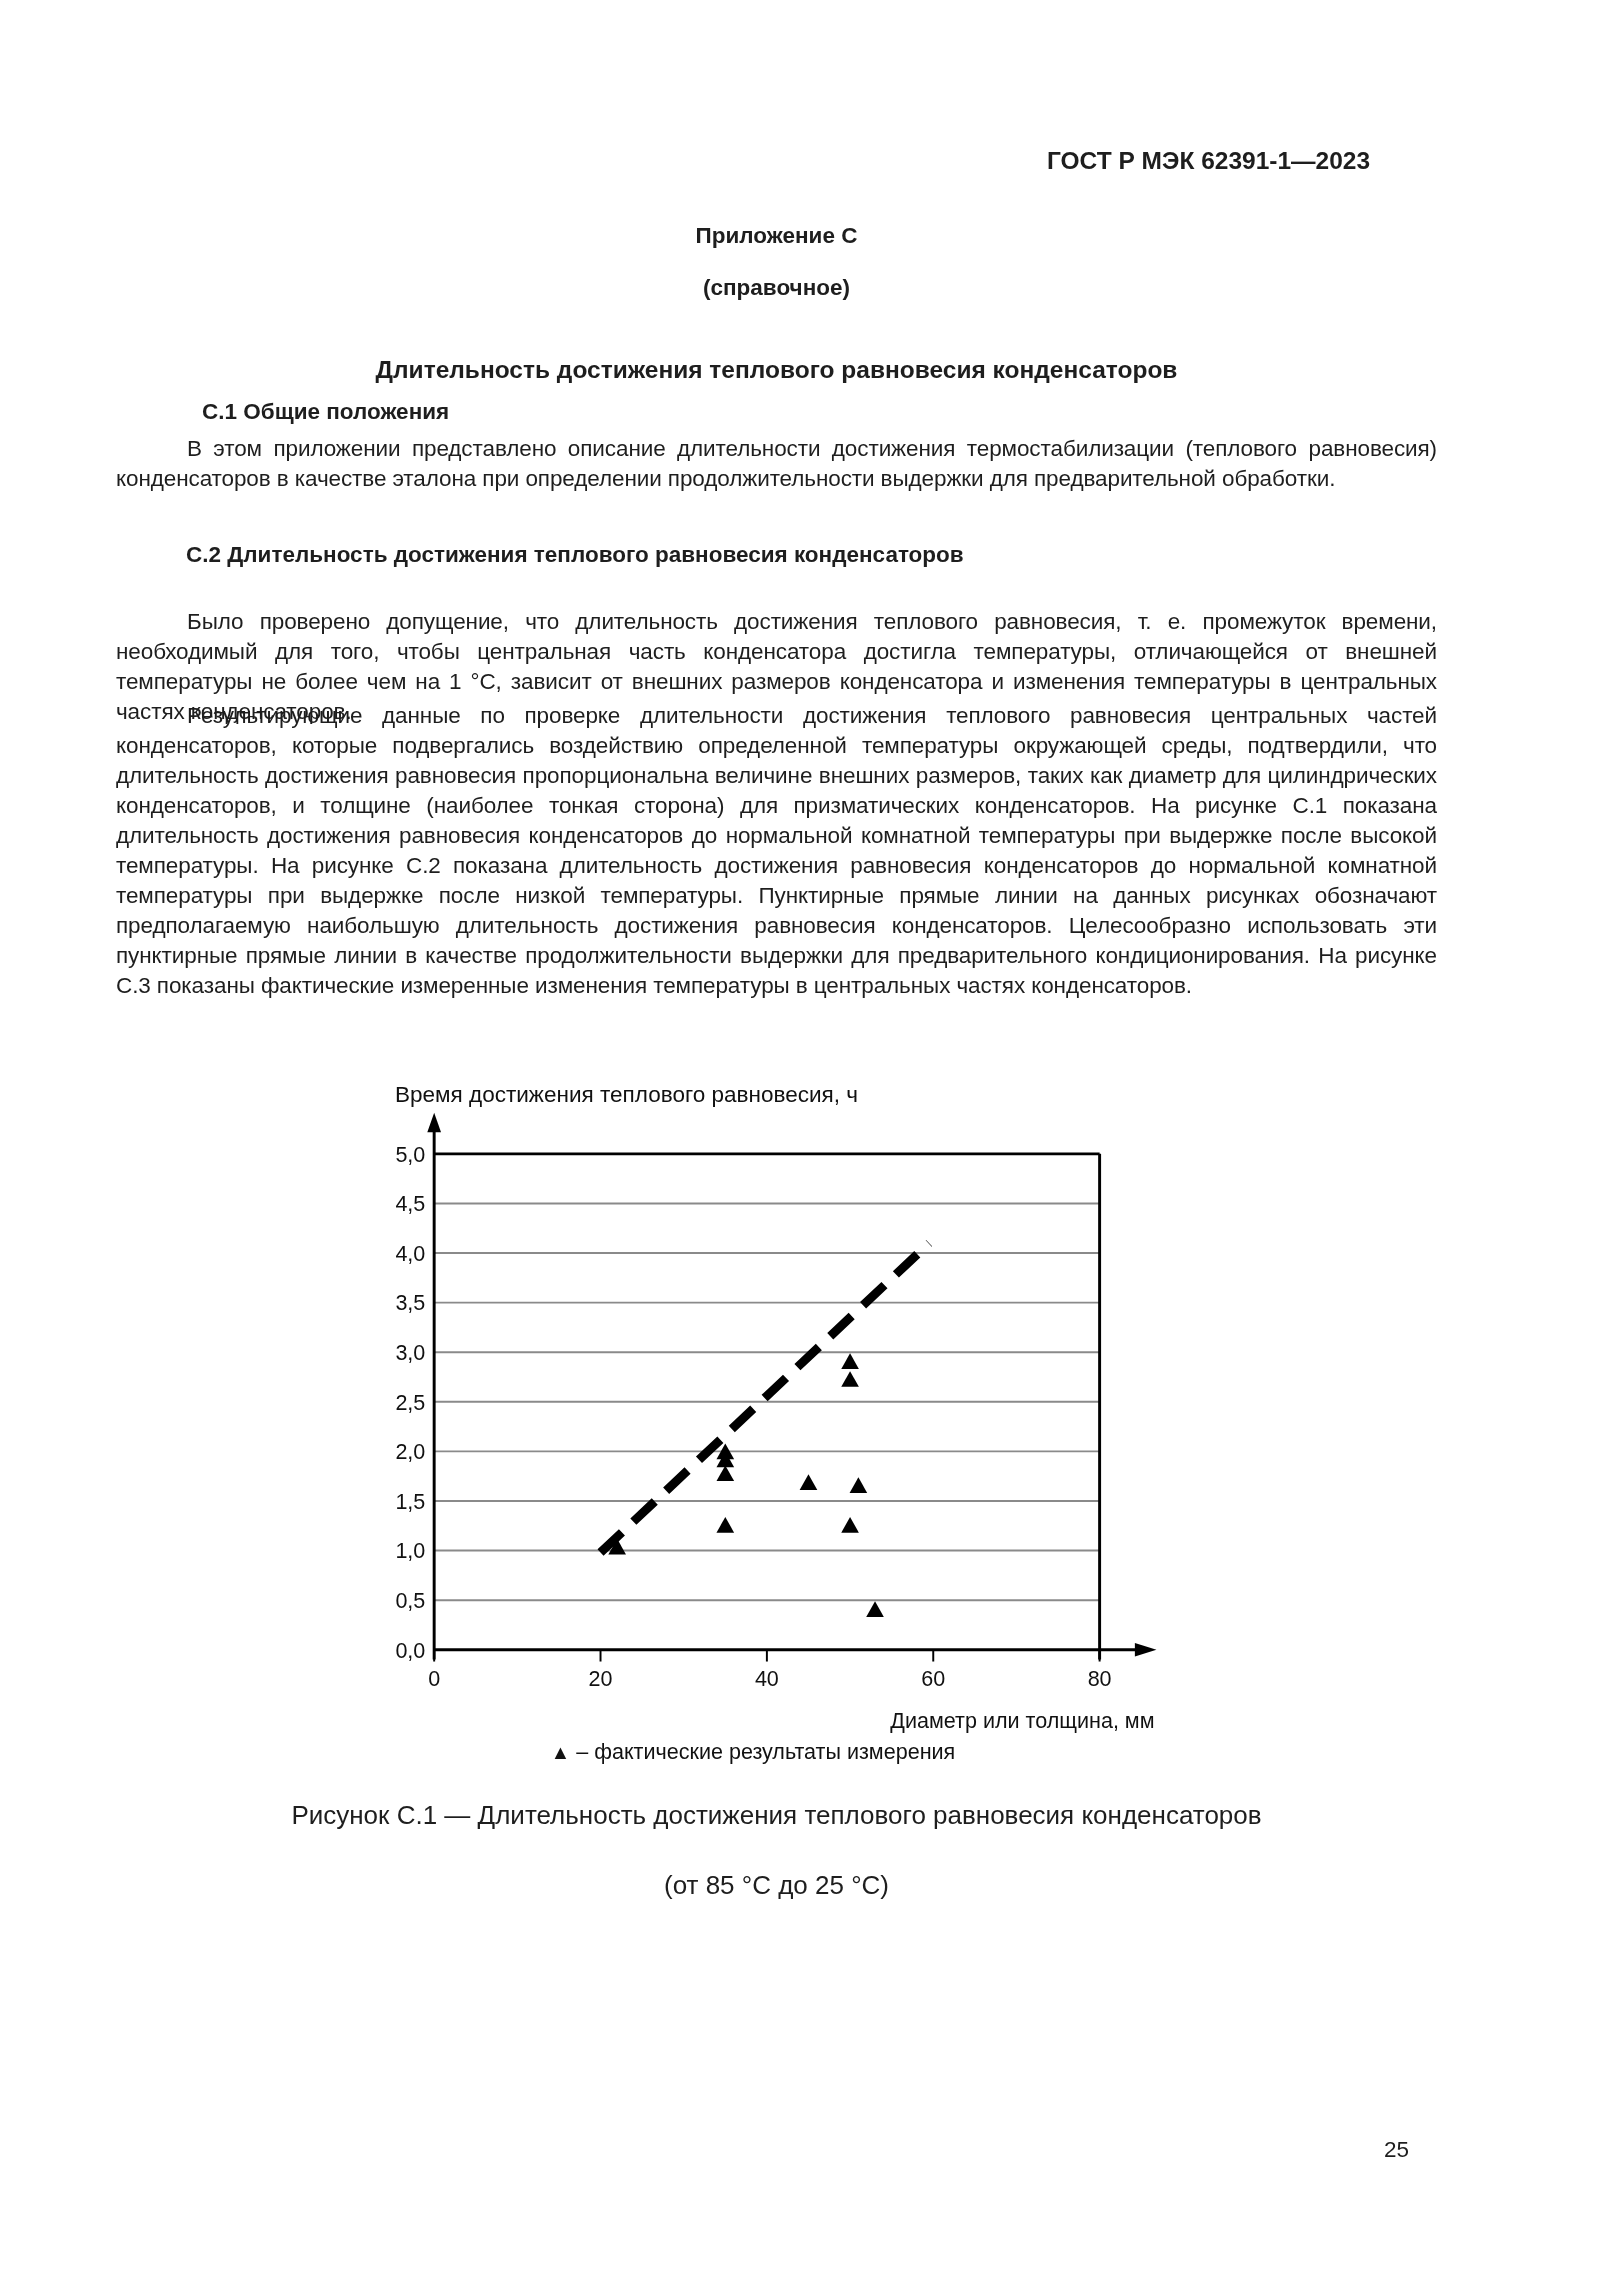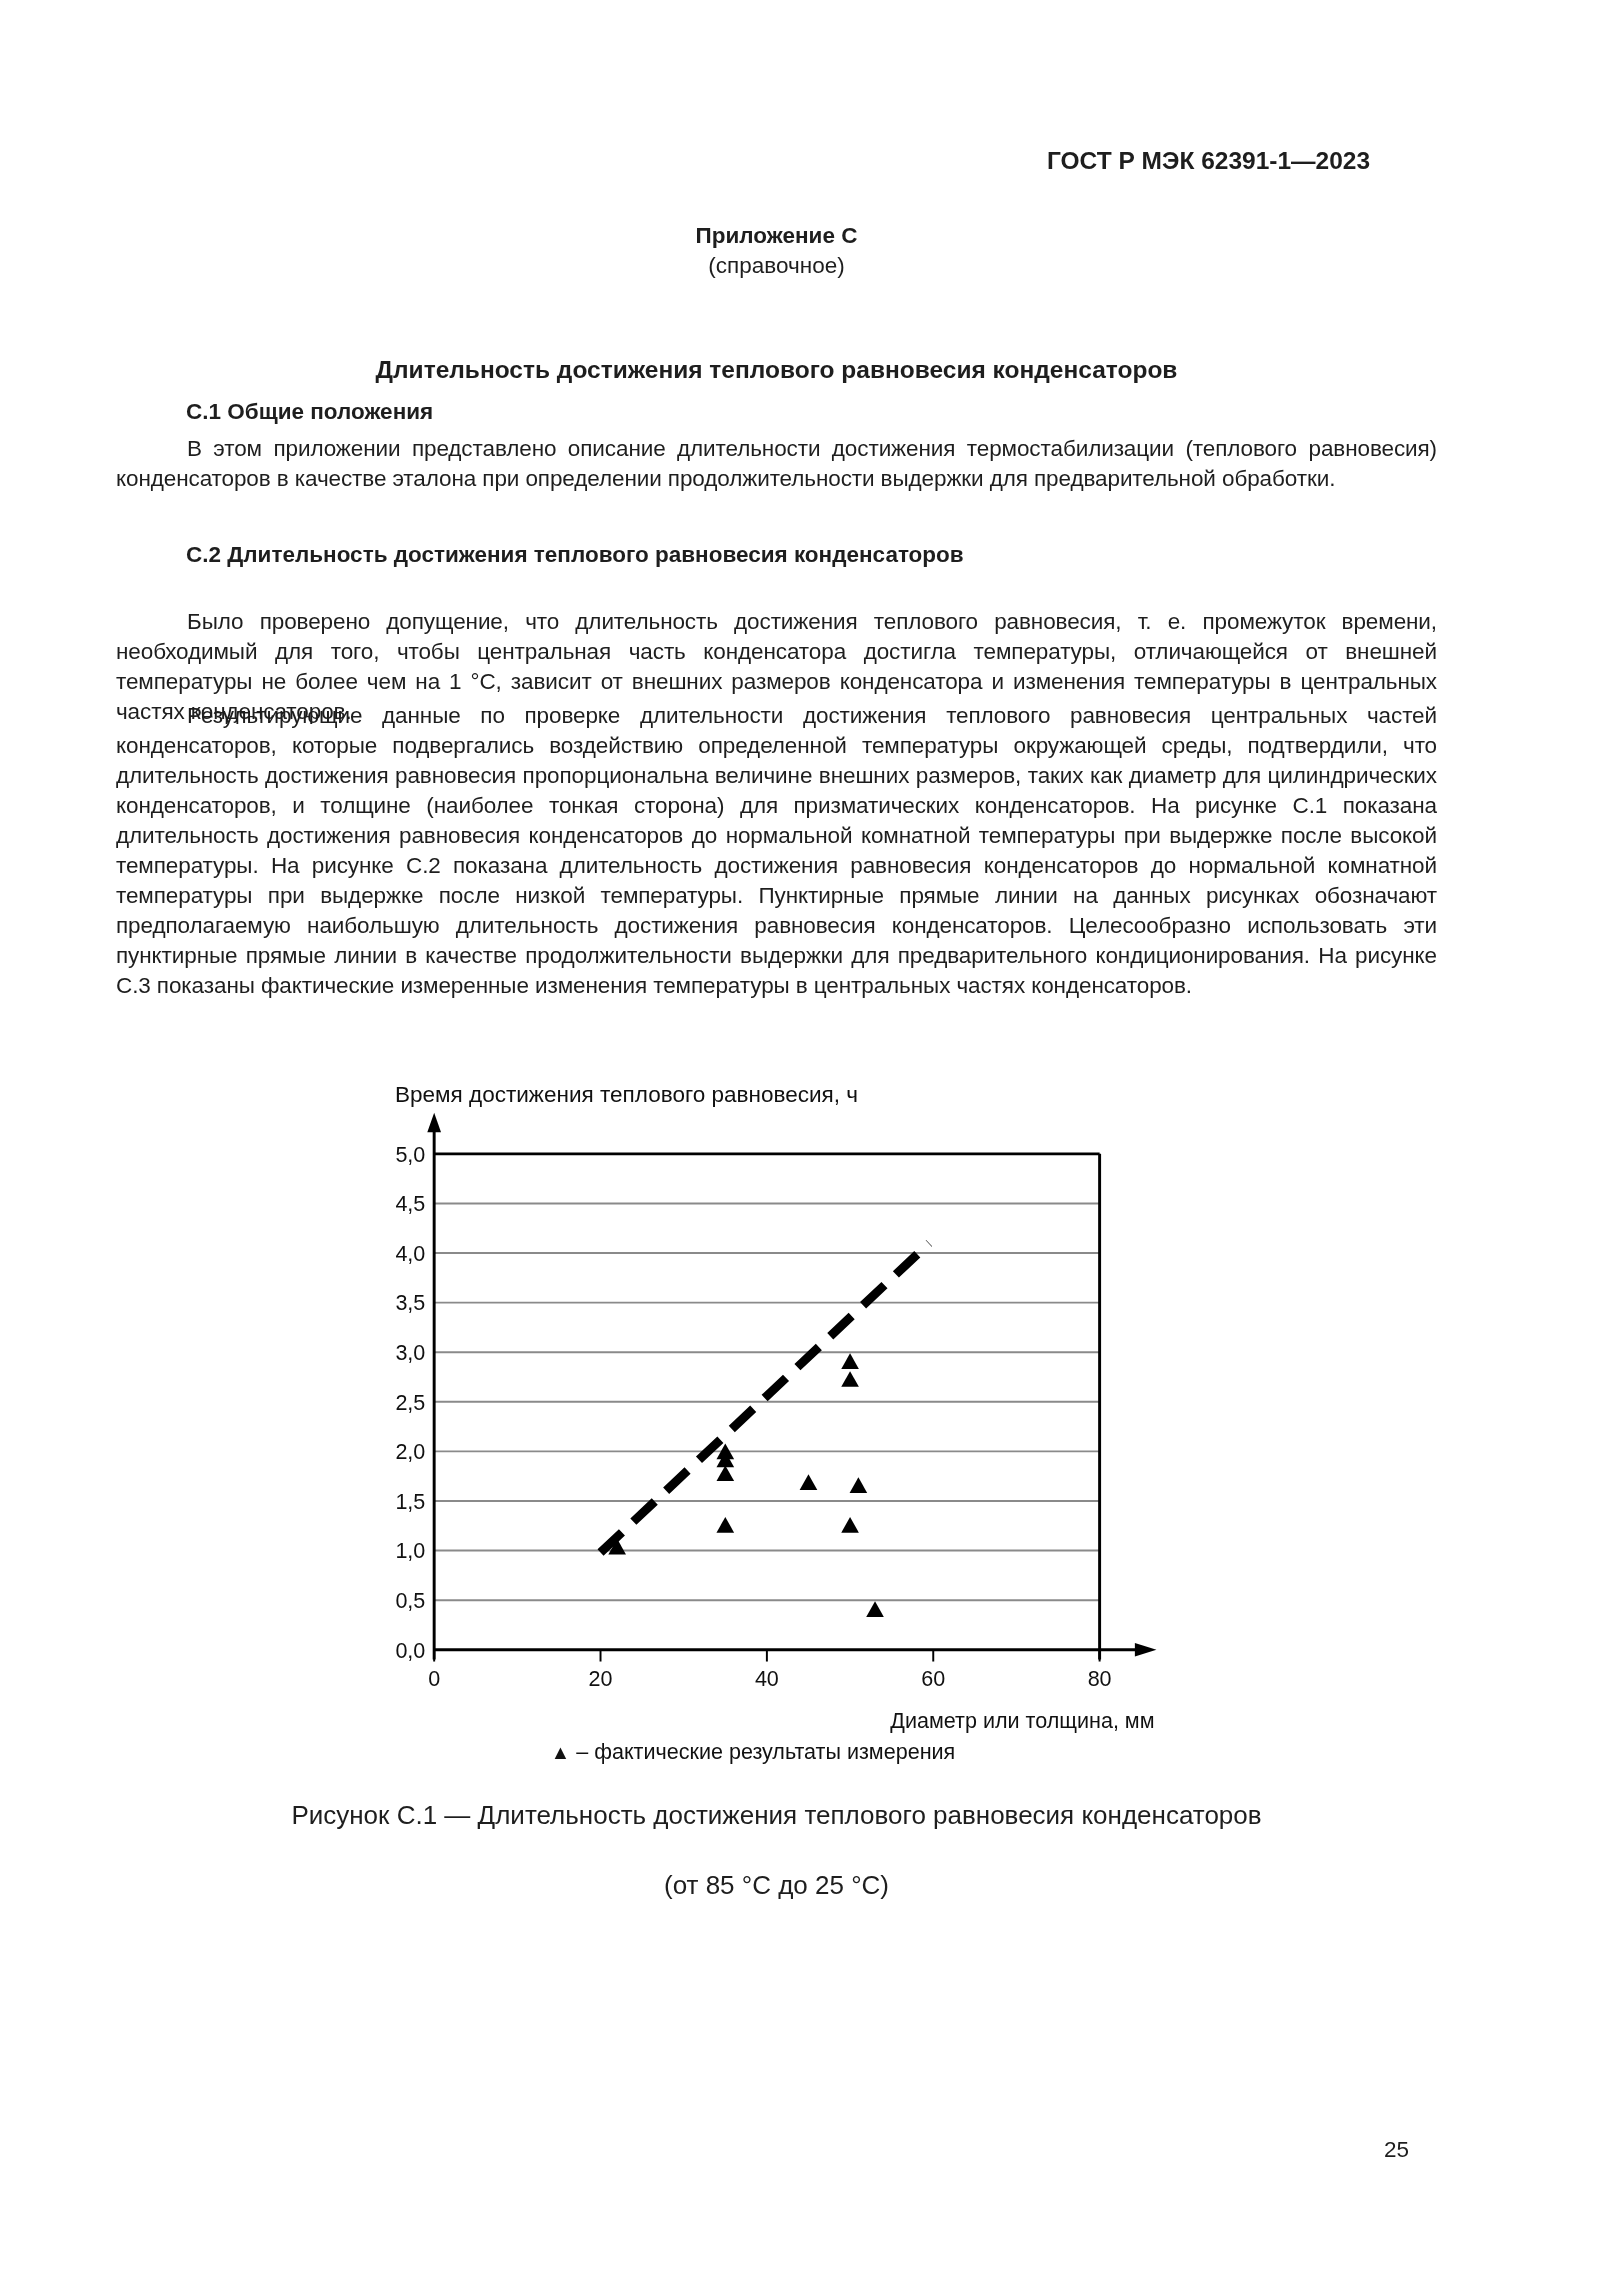--- a/index.html
+++ b/index.html
@@ -2,39 +2,39 @@
 <html><head>
 <meta charset="utf-8">
 <style>
   html, body { margin:0; padding:0; background:#ffffff; }
   body { width:1621px; height:2293px; position:relative; overflow:hidden;
          font-family:"Liberation Sans", sans-serif; color:#1e1e1e; }
   .abs { position:absolute; }
   .hdr { left:980px; top:147px; width:457px; text-align:center; font-weight:bold; font-size:24.5px; }
   .center { left:116px; width:1321px; text-align:center; }
   .app-title { top:223px; font-weight:bold; font-size:22.5px; }
-  .app-sub { top:253px; font-weight:normal; font-size:22.5px; }
+  .app-sub { top:275px; font-weight:bold; font-size:22.5px; }
   .main-title { top:320px; font-weight:bold; font-size:24.5px;margin-top:36px; }
   .sec { left:186px; font-weight:bold; font-size:22.5px; }
   .para { left:116px; width:1321px; font-size:22.5px; line-height:30px; text-align:justify; text-indent:71px; letter-spacing:-0.1px; }
   .chart-wrap { left:0; top:0; width:1621px; height:2293px; pointer-events:none; }
   .chart-wrap svg text { font-family:"Liberation Sans", sans-serif; fill:#111; }
   .caption { left:116px; width:1321px; text-align:center; font-size:26px; line-height:31px; }
   .pagenum { left:1344px; top:2137px; width:65px; text-align:right; font-size:22.5px; }
 </style>
 </head>
 <body>
 
 <div class="abs hdr">ГОСТ Р МЭК 62391-1—2023</div>
 
 <div class="abs center app-title">Приложение С</div>
 <div class="abs center app-sub">(справочное)</div>
 <div class="abs center main-title">Длительность достижения теплового равновесия конденсаторов</div>
 
-<div class="abs sec" style="top:399px;">С.1 Общие положения</div>
+<div class="abs sec" style="top:399px;margin-left:16px;">С.1 Общие положения</div>
 <div class="abs para" style="top:434px;">В этом приложении представлено описание длительности достижения термостабилизации (теплового рав­новесия) конденсаторов в качестве эталона при определении продолжительности выдержки для предварительной обработки.</div>
 
 <div class="abs sec" style="top:542px;">С.2 Длительность достижения теплового равновесия конденсаторов</div>
 <div class="abs para" style="top:607px;">Было проверено допущение, что длительность достижения теплового равновесия, т. е. промежуток времени, необходимый для того, чтобы центральная часть конденсатора достигла температуры, отличающейся от внешней температуры не более чем на 1 °С, зависит от внешних размеров конденсатора и изменения температуры в цен­тральных частях конденсаторов.</div>
 <div class="abs para" style="top:701px;">Результирующие данные по проверке длительности достижения теплового равновесия центральных частей конденсаторов, которые подвергались воздействию определенной температуры окружающей среды, подтверди­ли, что длительность достижения равновесия пропорциональна величине внешних размеров, таких как диаметр для цилиндрических конденсаторов, и толщине (наиболее тонкая сторона) для призматических конденсаторов. На рисунке С.1 показана длительность достижения равновесия конденсаторов до нормальной комнатной темпера­туры при выдержке после высокой температуры. На рисунке С.2 показана длительность достижения равновесия конденсаторов до нормальной комнатной температуры при выдержке после низкой температуры. Пунктирные пря­мые линии на данных рисунках обозначают предполагаемую наибольшую длительность достижения равновесия конденсаторов. Целесообразно использовать эти пунктирные прямые линии в качестве продолжительности вы­держки для предварительного кондиционирования. На рисунке С.3 показаны фактические измеренные изменения температуры в центральных частях конденсаторов.</div>
 
 <div class="abs chart-wrap">
   <svg id="chart" width="1621" height="2293" viewBox="0 0 1654 2339">
     <g id="grid-layer">
         <line x1="443" x2="1122" y1="1632.4" y2="1632.4" stroke="#8a8a8a" stroke-width="2"></line>

